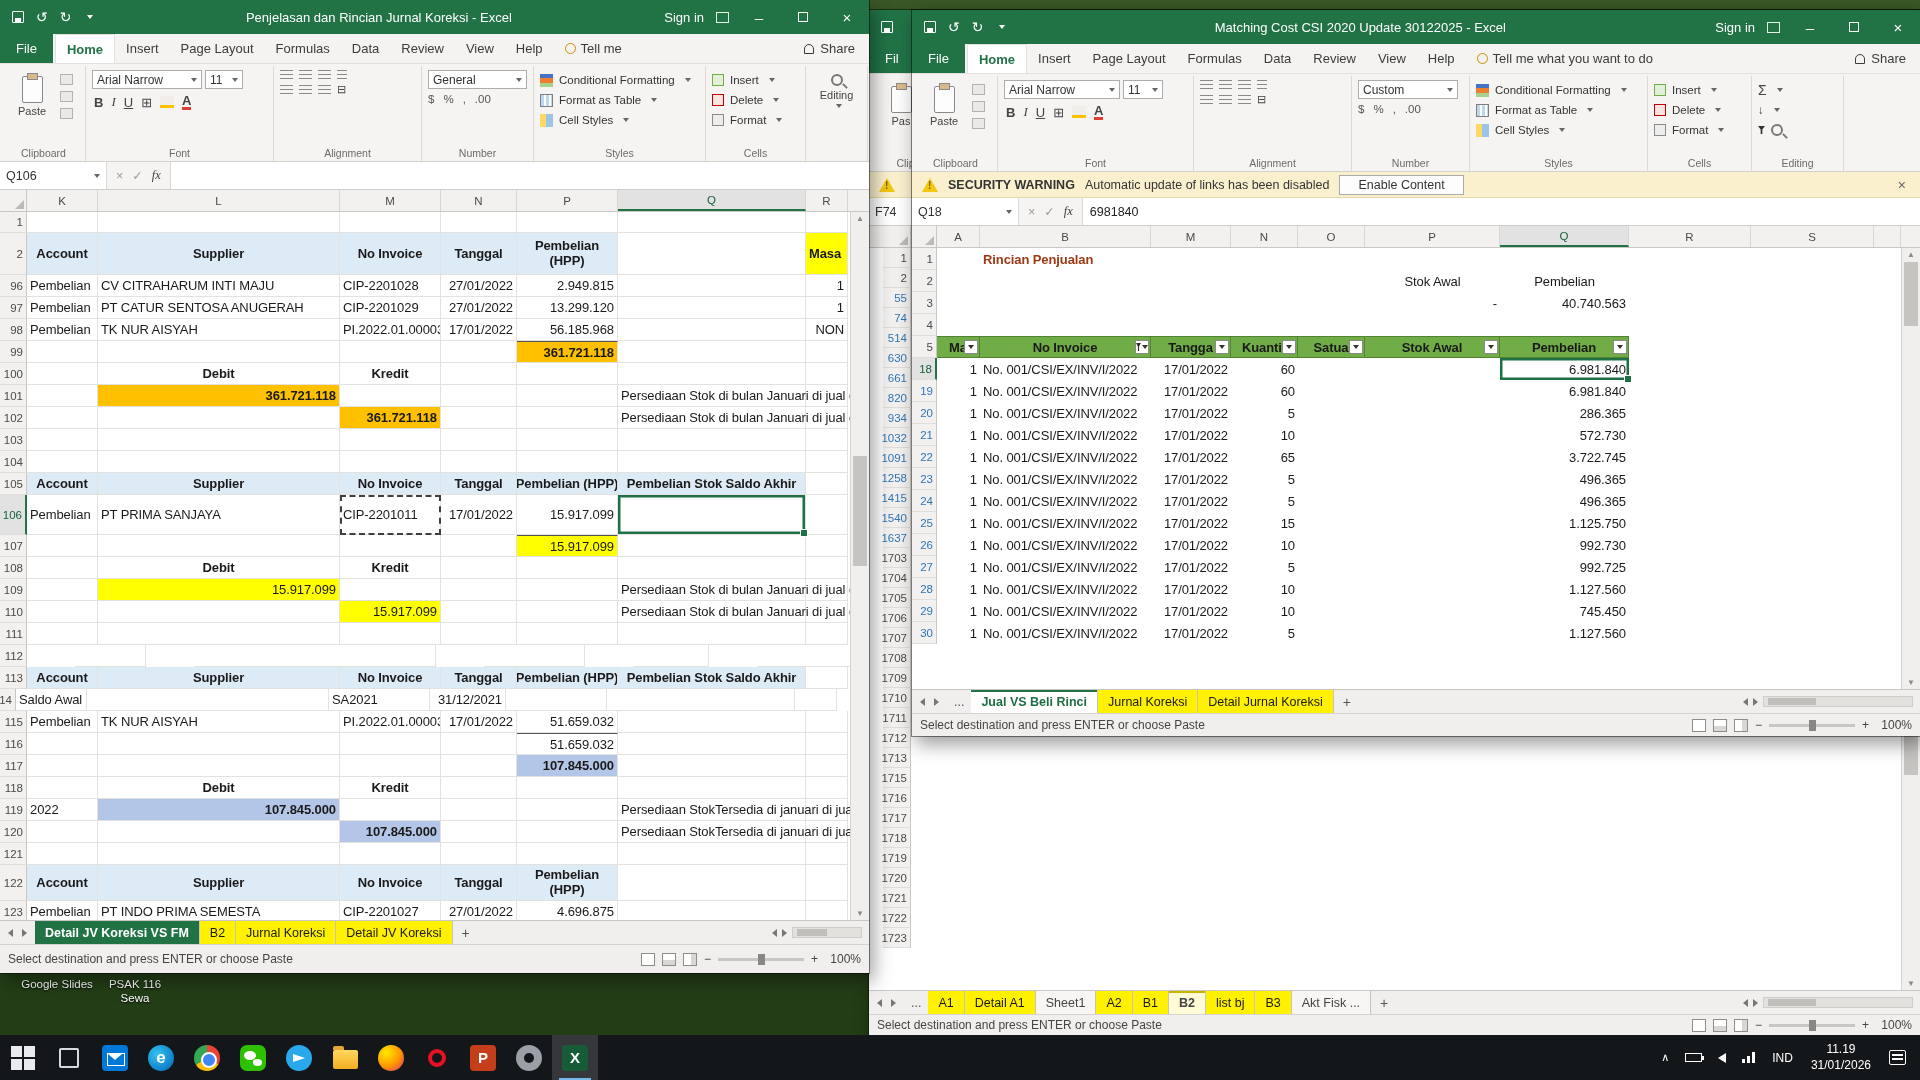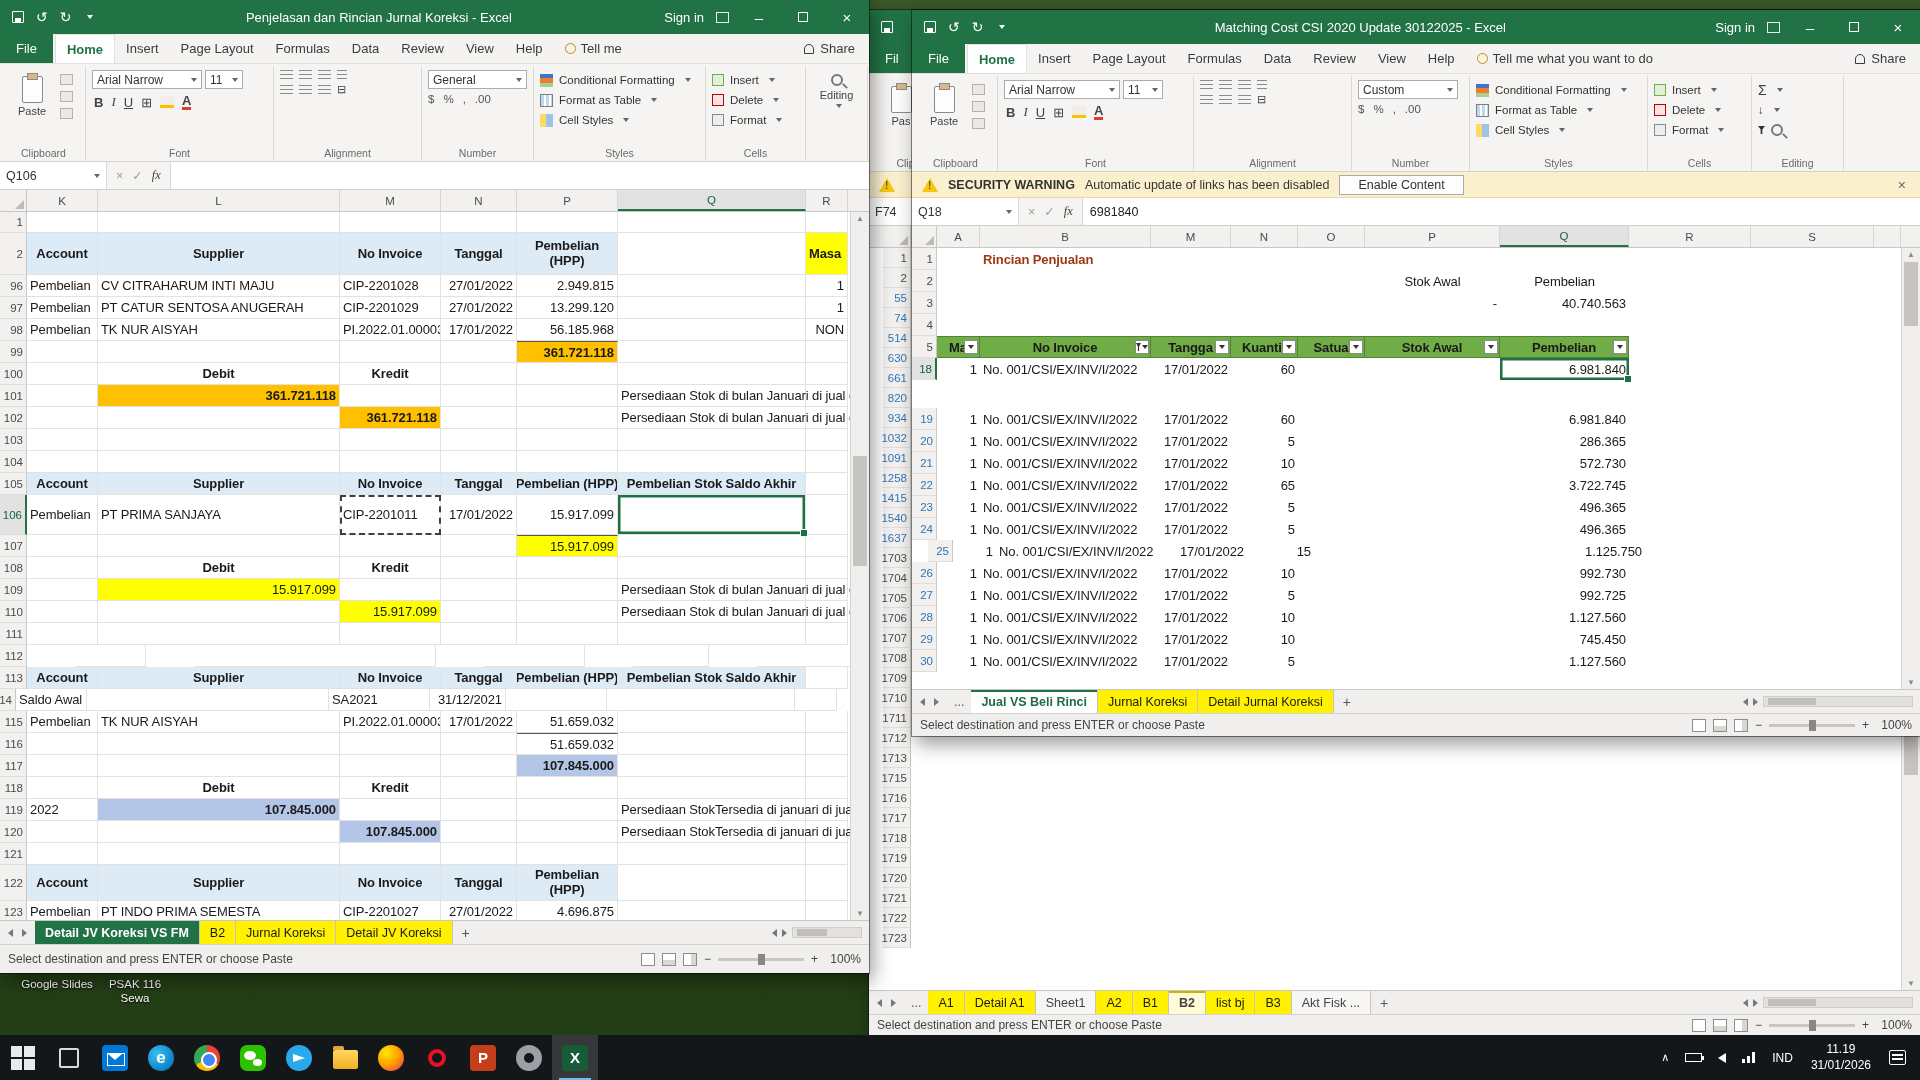--- a/index.html
+++ b/index.html
@@ -726,21 +726,21 @@
               <span>60</span>
             </div>
             <div class="cell" style="width: 67px;"></div>
             <div class="cell" style="width: 135px;"></div>
             <div class="cell num sel" style="width: 129px;">
               <span>6.981.840</span>
             </div>
             <div class="cell" style="width: 122px;"></div>
             <div class="cell" style="width: 123px;"></div>
           </div>
-          <div class="grow" style="height: 22px; margin-top: 28px;">
+          <div class="grow" style="height: 22px;">
             <div class="rowhdr filtered" style="width: 25px;">19</div>
             <div class="cell num" style="width: 43px;">
               <span>1</span>
             </div>
             <div class="cell" style="width: 171px;">
               <span>No. 001/CSI/EX/INV/I/2022</span>
             </div>
             <div class="cell num" style="width: 80px;">
               <span>17/01/2022</span>
             </div>
@@ -858,21 +858,21 @@
               <span>5</span>
             </div>
             <div class="cell" style="width: 67px;"></div>
             <div class="cell" style="width: 135px;"></div>
             <div class="cell num" style="width: 129px;">
               <span>496.365</span>
             </div>
             <div class="cell" style="width: 122px;"></div>
             <div class="cell" style="width: 123px;"></div>
           </div>
-          <div class="grow" style="height: 22px; margin-left: 16px;">
+          <div class="grow" style="height: 22px;">
             <div class="rowhdr filtered" style="width: 25px;">25</div>
             <div class="cell num" style="width: 43px;">
               <span>1</span>
             </div>
             <div class="cell" style="width: 171px;">
               <span>No. 001/CSI/EX/INV/I/2022</span>
             </div>
             <div class="cell num" style="width: 80px;">
               <span>17/01/2022</span>
             </div>

